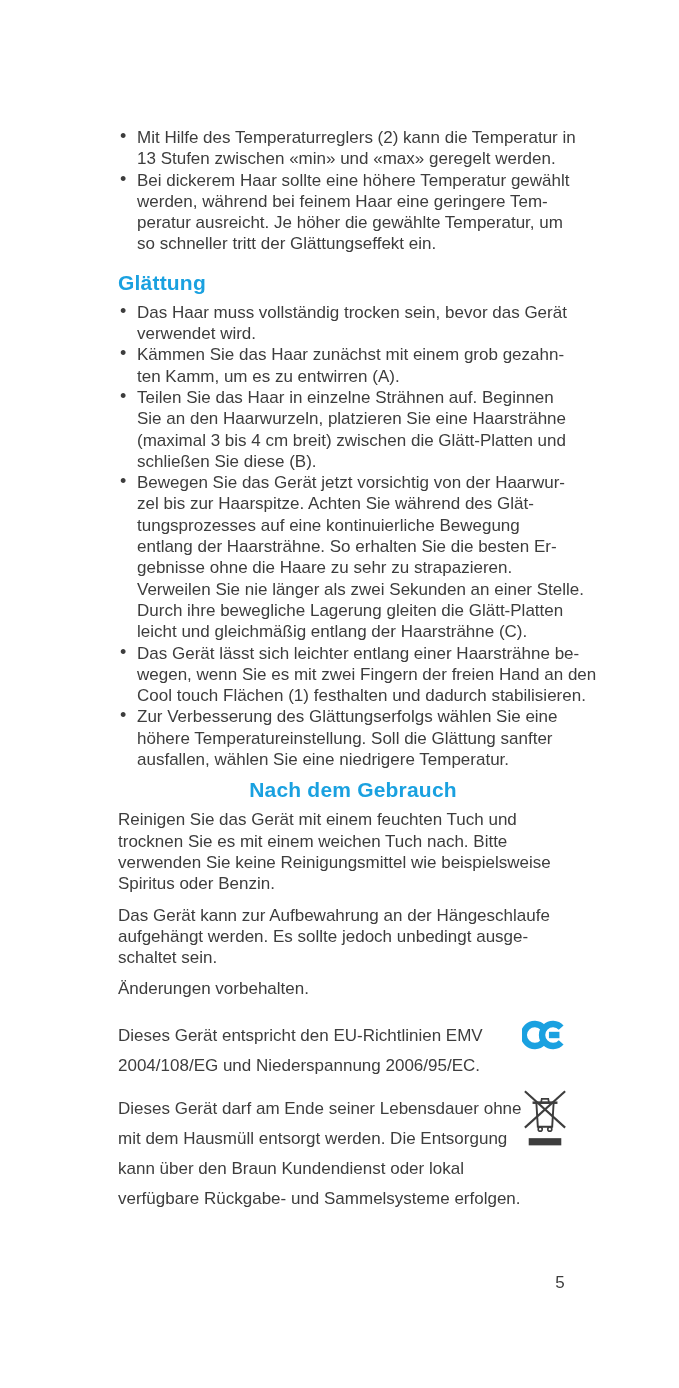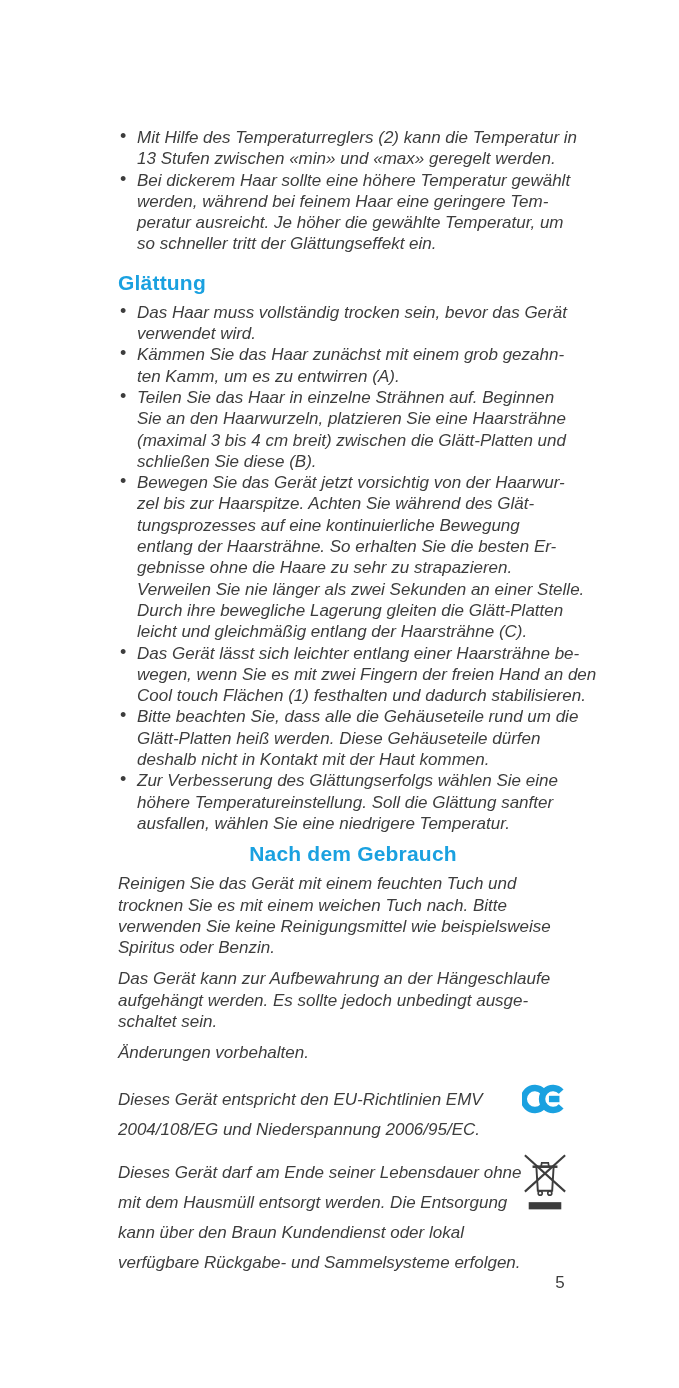--- a/index.html
+++ b/index.html
@@ -11,21 +11,21 @@
   }
   .content { position:absolute; left:118px; top:127px; width:470px; }
   ul.bullets { list-style:none; margin:0; padding:0; }
   ul.bullets li {
     position:relative; padding-left:19px;
     font-size:17px; line-height:21.3px;
   }
   ul.bullets li::before {
     content:"\2022"; position:absolute; left:2px; top:-1px; font-size:18px; color:var(--ink);
   }
-  .btxt, p.body, .comp-text { white-space:pre;font-style:italic; }
+  .btxt, p.body, .comp-text { white-space:pre; }
   h2.heading {
     font-size:21px; line-height:26px; font-weight:bold; color:var(--accent);
     margin:15px 0 6px 0; letter-spacing:0.2px;
   }
   h2.heading.second { margin-top:7px;text-align:center; }
   p.body { font-size:17px; line-height:21.3px; margin:0 0 10px 0; }
   p.body.last { margin-bottom:0; }
   .comp-row { position:relative; margin-top:13px; }
   .comp-row.first { margin-top:21px; }
   .comp-text { font-size:17px; line-height:30px; margin:0; width:400px; }
@@ -67,23 +67,20 @@
 zel bis zur Haarspitze. Achten Sie während des Glät-
 tungsprozesses auf eine kontinuierliche Bewegung
 entlang der Haarsträhne. So erhalten Sie die besten Er-
 gebnisse ohne die Haare zu sehr zu strapazieren.
 Verweilen Sie nie länger als zwei Sekunden an einer Stelle.
 Durch ihre bewegliche Lagerung gleiten die Glätt-Platten
 leicht und gleichmäßig entlang der Haarsträhne (C).</span></li>
       <li><span class="btxt">Das Gerät lässt sich leichter entlang einer Haarsträhne be-
 wegen, wenn Sie es mit zwei Fingern der freien Hand an den
 Cool touch Flächen (1) festhalten und dadurch stabilisieren.</span></li>
-      <li><span class="btxt">Bitte beachten Sie, dass alle die Gehäuseteile rund um die
-Glätt-Platten heiß werden. Diese Gehäuseteile dürfen
-deshalb nicht in Kontakt mit der Haut kommen.</span></li>
       <li><span class="btxt">Zur Verbesserung des Glättungserfolgs wählen Sie eine
 höhere Temperatureinstellung. Soll die Glättung sanfter
 ausfallen, wählen Sie eine niedrigere Temperatur.</span></li>
     </ul>
 
     <h2 class="heading second">Nach dem Gebrauch</h2>
 
     <p class="body">Reinigen Sie das Gerät mit einem feuchten Tuch und
 trocknen Sie es mit einem weichen Tuch nach. Bitte
 verwenden Sie keine Reinigungsmittel wie beispielsweise

